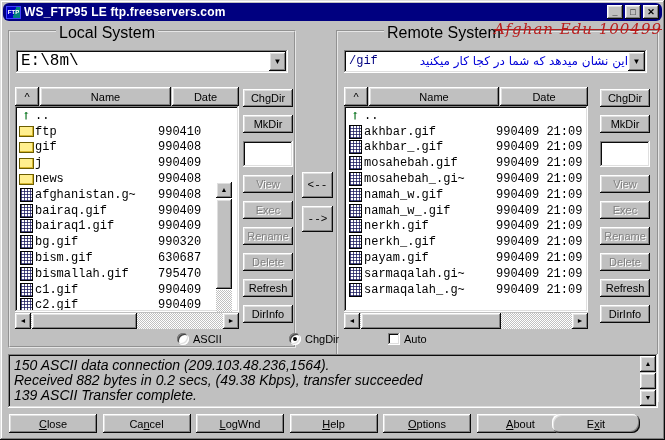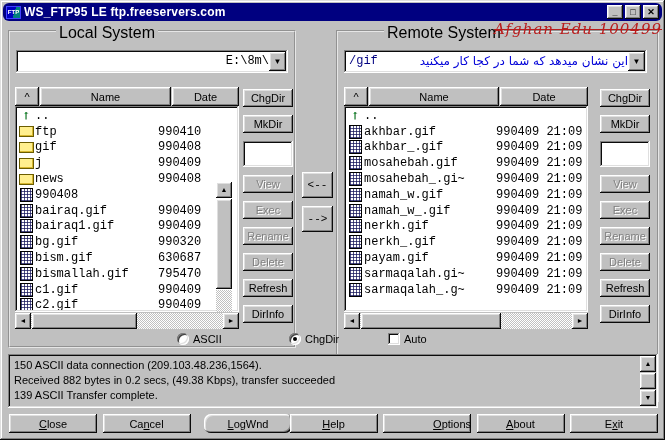--- a/index.html
+++ b/index.html
@@ -31,22 +31,22 @@
     text-decoration:line-through; text-decoration-thickness:1px; white-space:nowrap; z-index:5; }
   
   .group { position:absolute; border:2px groove #e6e6e6; }
   .group-label { position:absolute; top:-8px; left:6px; background:#c0c0c0; padding:0 3px; font-size:16px;margin-left:40px; }
   .g-local { left:8px; top:30px; width:288px; height:318px; }
   .g-remote { left:336px; top:30px; width:323px; height:372px; }
   
   .combo { position:absolute; height:23px; display:flex; align-items:stretch; background:#fff;
     box-shadow: inset -1px -1px #fff, inset 1px 1px #808080, inset -2px -2px #dfdfdf, inset 2px 2px #0a0a0a;
     padding:2px; }
-  .combo-text { flex:1; font-family:"Liberation Mono", monospace; font-size:12px; line-height:18px;
-    padding-left:3px; white-space:nowrap; overflow:hidden; color:#000;text-align:right; }
+  .combo-text { flex:1; font-family:"Liberation Mono", monospace; font-size:16px; line-height:18px;
+    padding-left:3px; white-space:nowrap; overflow:hidden; color:#000; }
   .combo-arrow { width:17px; font-size:8px; line-height:18px; text-align:center; padding:0; }
   .c-local { left:6px; top:18px; width:272px; }
   .c-remote { left:6px; top:18px; width:303px; }
   .r-path { font-family:"Liberation Mono", monospace; font-size:12px; line-height:18px; color:#000080; padding-left:3px; }
   .r-anno { flex:1; direction:rtl; text-align:right; font-family:"DejaVu Sans", sans-serif; font-size:12px;
     line-height:18px; color:#0000d8; white-space:nowrap; overflow:hidden; padding-left:2px; }
   
   .hdrrow { position:absolute; top:55px; height:19px; display:flex; gap:1px; }
   .h-local { left:5px; width:224px; } .h-remote { left:6px; width:244px; }
   .hcell { font-size:11px; display:flex; align-items:center; justify-content:center; }
@@ -97,21 +97,21 @@
     box-shadow: inset -1px -1px #fff, inset 1px 1px #808080, inset -2px -2px #dfdfdf, inset 2px 2px #404040;
     position:relative; flex:none; }
   .radio.checked::after { content:""; position:absolute; left:4px; top:4px; width:4px; height:4px;
     border-radius:50%; background:#000; }
   .checkbox { width:12px; height:12px; background:#fff;
     box-shadow: inset -1px -1px #fff, inset 1px 1px #808080, inset -2px -2px #dfdfdf, inset 2px 2px #0a0a0a; flex:none; }
   
   .logbox { position:absolute; left:8px; top:354px; width:650px; height:54px; background:#c0c0c0;
     box-shadow: inset -1px -1px #fff, inset 1px 1px #808080, inset -2px -2px #dfdfdf, inset 2px 2px #0a0a0a;
     padding:4px 22px 4px 6px; }
-  .logline { font-size:11px; line-height:15px; color:#000; white-space:nowrap; overflow:hidden; }
+  .logline { font-size:14px; line-height:15px; color:#000; white-space:nowrap; overflow:hidden;font-style:italic; }
   .logscroll { position:absolute; top:2px; right:2px; width:16px; height:50px; }
   .logscroll .up { top:0; } .logscroll .mid { top:17px; } .logscroll .down { bottom:0; }
   
   .bottomrow { position:absolute; left:0; top:414px; width:665px; height:20px; }
   .bbtn { position:absolute; top:0; width:88px; height:19px; font-size:11px; }
 </style>
 </head>
 <body>
 
 <div class="win">
@@ -164,20 +164,21 @@
             <span class="fname">j</span>
             <span class="fdate">990409</span>
           </div>
           <div class="frow">
             <span class="ficon folder"></span>
             <span class="fname">news</span>
             <span class="fdate">990408</span>
           </div>
           <div class="frow">
             <span class="ficon file"></span>
+            <span class="fname">afghanistan.g~</span>
             <span class="fdate">990408</span>
           </div>
           <div class="frow">
             <span class="ficon file"></span>
             <span class="fname">bairaq.gif</span>
             <span class="fdate">990409</span>
           </div>
           <div class="frow">
             <span class="ficon file"></span>
             <span class="fname">bairaq1.gif</span>
@@ -362,20 +363,20 @@
     <div class="logscroll">
       <button class="btn95 sbtn up">▲</button>
       <div class="raised sbtn mid" style="position:absolute"></div>
       <button class="btn95 sbtn down">▼</button>
     </div>
   </div>
 
   <div class="bottomrow" id="bottom-row">
       <button class="btn95 bbtn" style="left: 9px;"><u>C</u>lose</button>
       <button class="btn95 bbtn" style="left: 102.5px;">Ca<u>n</u>cel</button>
-      <button class="btn95 bbtn" style="left: 204px; border-radius: 7px;"><u>L</u>ogWnd</button>
+      <button class="btn95 bbtn" style="left: 196px;"><u>L</u>ogWnd</button>
       <button class="btn95 bbtn" style="left: 289.5px;"><u>H</u>elp</button>
-      <button class="btn95 bbtn" style="left: 383px; text-align: right;"><u>O</u>ptions</button>
+      <button class="btn95 bbtn" style="left: 383px;"><u>O</u>ptions</button>
       <button class="btn95 bbtn" style="left: 476.5px;"><u>A</u>bout</button>
-      <button class="btn95 bbtn" style="left: 570px;">E<u>x</u>it</button>
+      <button class="btn95 bbtn" style="left: 552px; border-radius: 8px;">E<u>x</u>it</button>
     </div>
 
 </div>
 
 </body></html>

